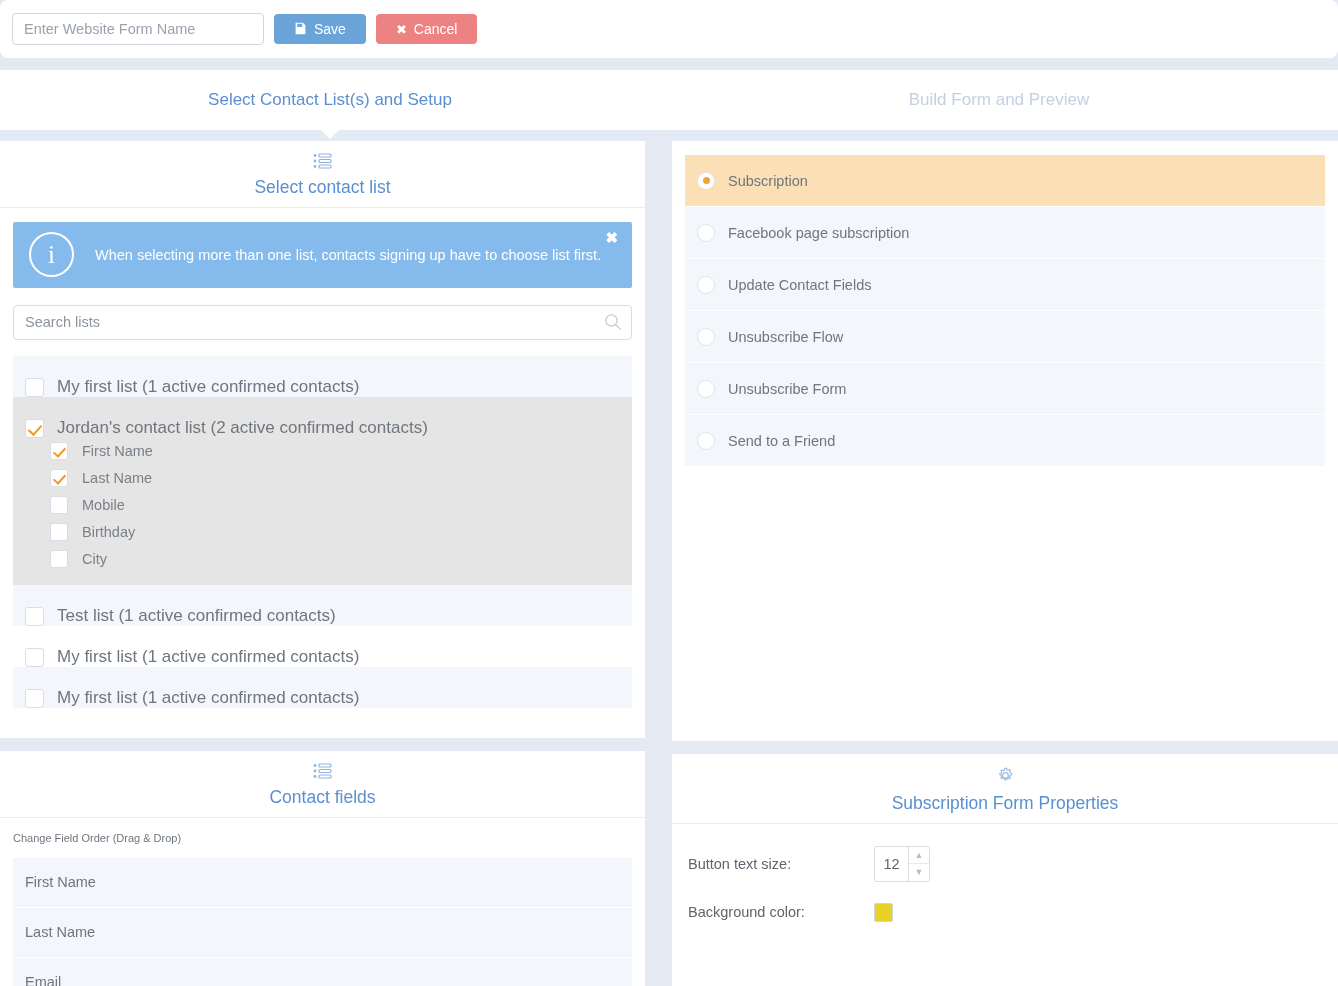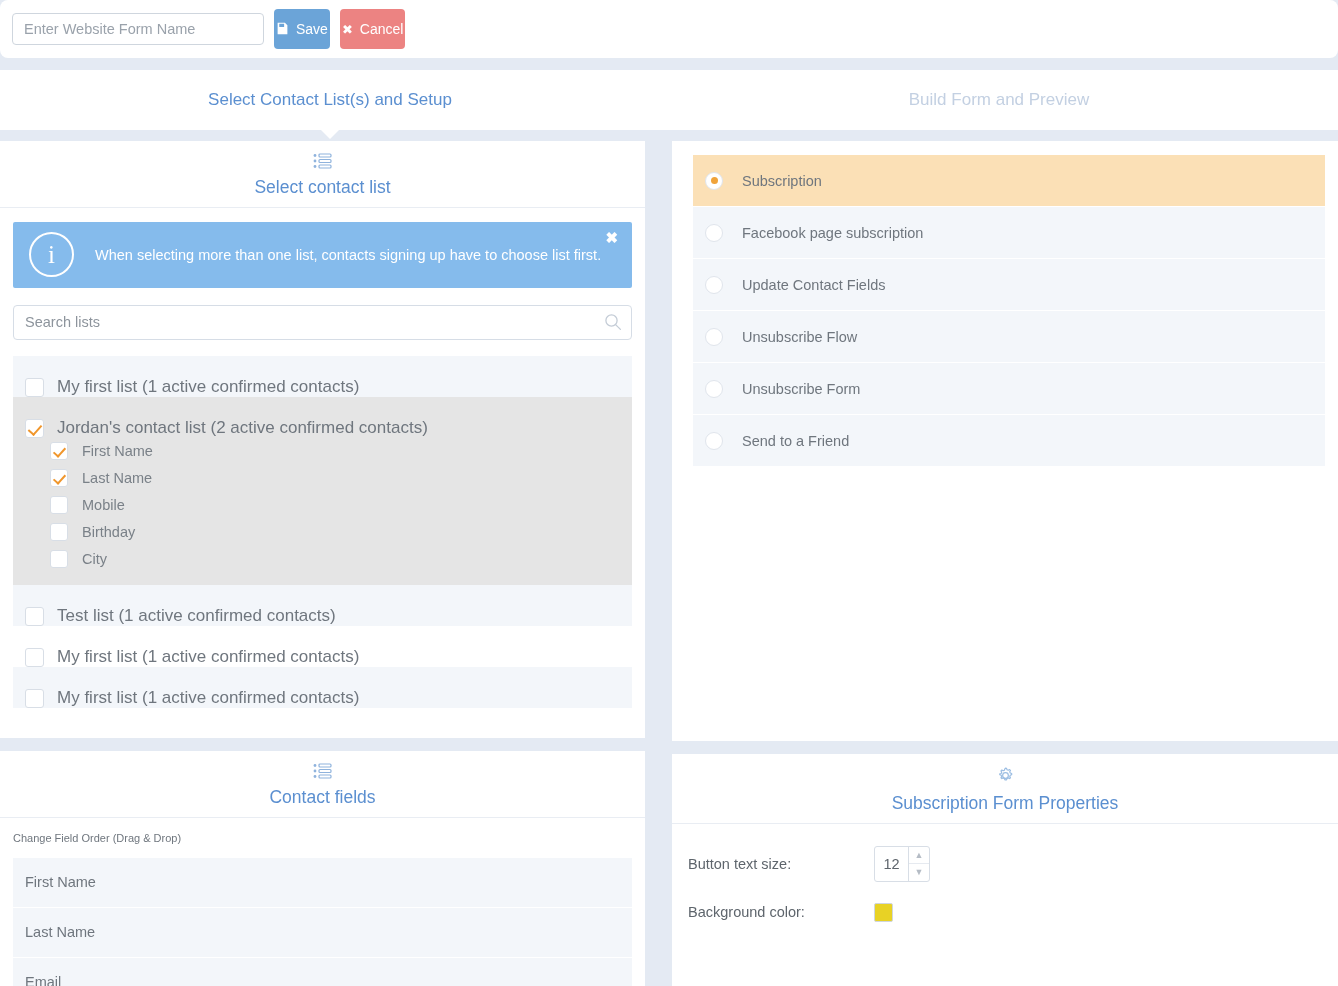--- a/index.html
+++ b/index.html
@@ -28,30 +28,30 @@
     border-radius: 4px;
     padding: 0 11px;
     font-size: 14.5px;
     font-family: "Liberation Sans", sans-serif;
     color: #555c63;
     background: #fff;
     outline: none;
   }
   .form-name-input::placeholder { color: #9aa2ab; }
   .btn {
-    height: 40px;
+    height: 30px;
     border: none;
     border-radius: 4px;
     color: #fff;
     font-size: 14px;
     font-family: "Liberation Sans", sans-serif;
     display: inline-flex;
     align-items: center;
     gap: 7px;
-    padding: 0 2px;
+    padding: 0 20px;
     cursor: pointer;
     line-height: 1;
   }
   .btn-save { background: #6ba4d8; }
   .btn-cancel { background: #ec8382; }
   .btn .gl { font-size: 13px; display: inline-block; }
   .btn .gl-save { font-size: 14px; }
 
   
   .tabstrip-spacer { height: 12px; background: #e4eaf3; }
@@ -242,28 +242,27 @@
     transform: rotate(42deg);
   }
   .cbx.sm { width: 18px; height: 18px; }
   .cbx.sm.checked::after { left: 5px; top: 2px; width: 5px; height: 10px; }
 
   
   .radio-rows { margin: 14px 13px 0 13px; }
   .radio-row {
     display: flex;
     align-items: center;
-    gap: 19px;
+    gap: 13px;
     height: 51px;
     padding: 0 12px;
     font-size: 14.5px;
     color: #6f767e;
     cursor: pointer;
     margin-bottom: 1px;
-    margin-left: 8px;
   }
   .radio-row.alt { background: #f3f6fa; }
   .radio-row.sel { background: #fbe0b6; }
   .rdo {
     width: 18px; height: 18px;
     border: 1px solid #e0e5ec;
     border-radius: 50%;
     background: #ffffff;
     flex: 0 0 auto;
     position: relative;

